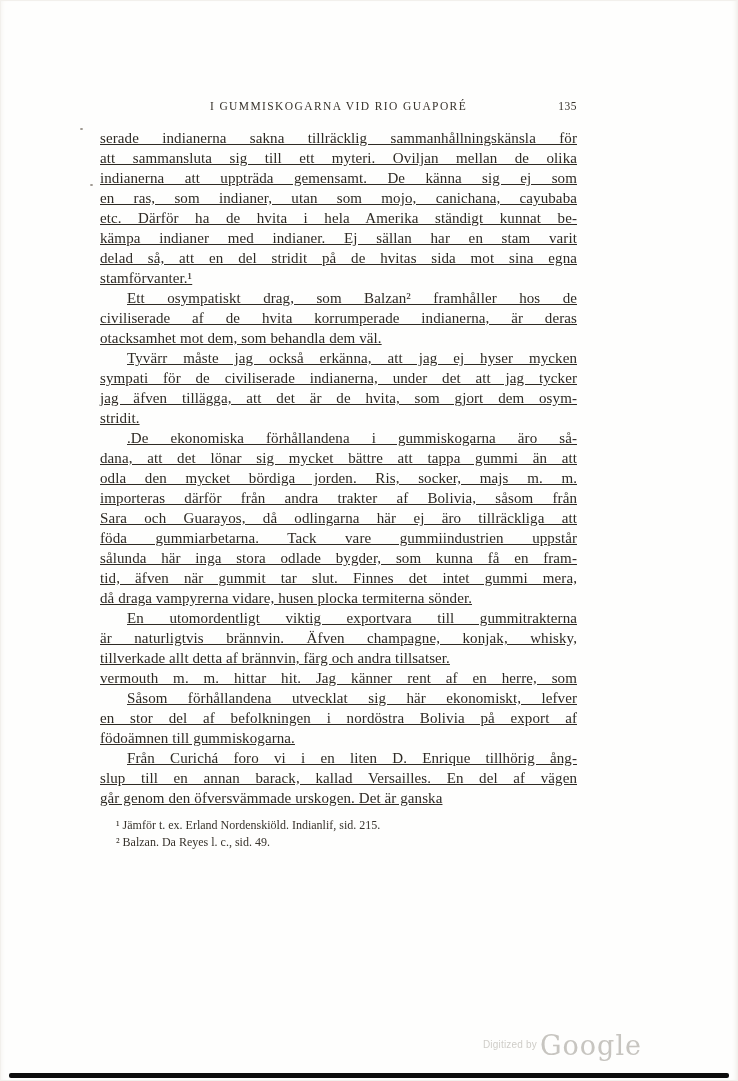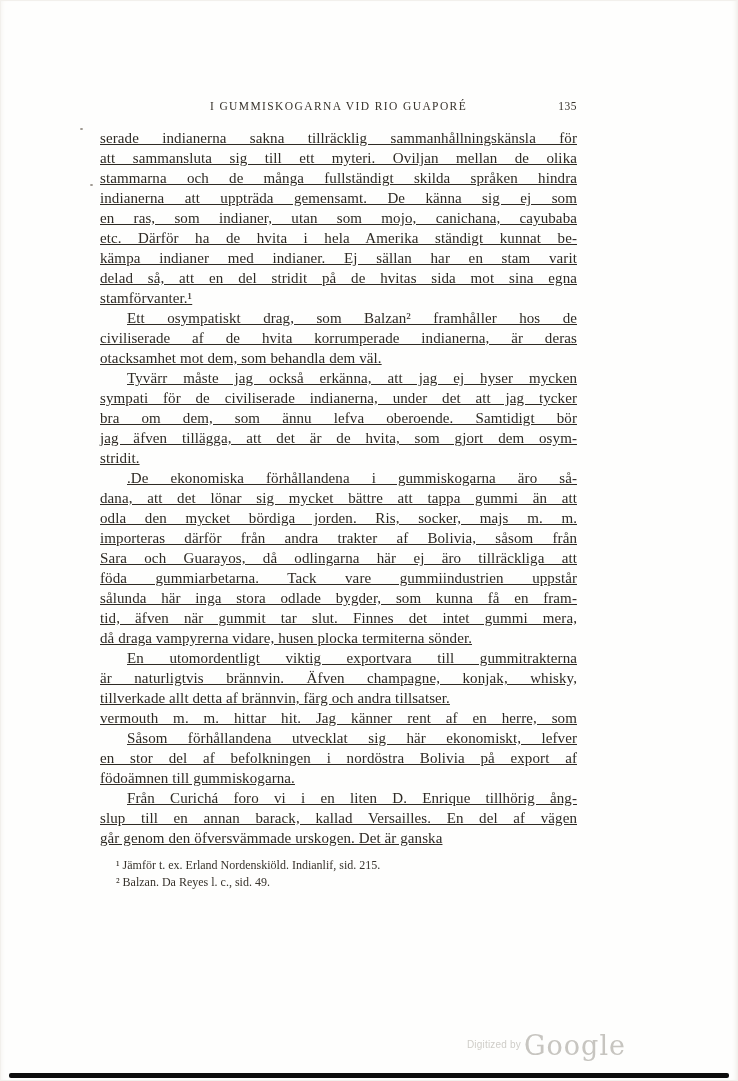--- a/index.html
+++ b/index.html
@@ -52,21 +52,21 @@
     margin-top:9px;
     padding-left:16px;
     font-size:12px;
     line-height:17px;
     color:#37322b;
   }
   .footnote-line { text-align:left; }
   .watermark {
     position:absolute;
     top:1030px;
-    right:112px;
+    right:96px;
     white-space:nowrap;
     user-select:none;
   }
   .wm-prefix {
     font-family:"Liberation Sans", sans-serif;
     font-size:10px;
     color:#cfcdc8;
     vertical-align:7px;
     letter-spacing:0.2px;
   }
@@ -104,37 +104,35 @@
 
     <div class="header">
       <span class="header-title">I GUMMISKOGARNA VID RIO GUAPORÉ</span>
       <span class="page-number">135</span>
     </div>
 
     <div class="body-text" id="body-text">
         <div class="para">
           <div class="tline">serade indianerna sakna tillräcklig sammanhållningskänsla för</div>
           <div class="tline">att sammansluta sig till ett myteri.  Oviljan mellan de olika</div>
-          <div class="tline">stammarna och de många fullständigt skilda språken hindra</div>
           <div class="tline">indianerna att uppträda gemensamt.  De känna sig ej som</div>
           <div class="tline">en ras, som indianer, utan som mojo, canichana, cayubaba</div>
           <div class="tline">etc.  Därför ha de hvita i hela Amerika ständigt kunnat be-</div>
           <div class="tline">kämpa indianer med indianer.  Ej sällan har en stam varit</div>
           <div class="tline">delad så, att en del stridit på de hvitas sida mot sina egna</div>
           <div class="tline tline-last">stamförvanter.¹</div>
         </div>
         <div class="para">
           <div class="tline first">Ett osympatiskt drag, som Balzan² framhåller hos de</div>
           <div class="tline">civiliserade af de hvita korrumperade indianerna, är deras</div>
           <div class="tline tline-last">otacksamhet mot dem, som behandla dem väl.</div>
         </div>
         <div class="para">
           <div class="tline first">Tyvärr måste jag också erkänna, att jag ej hyser mycken</div>
           <div class="tline">sympati för de civiliserade indianerna, under det att jag tycker</div>
-          <div class="tline">bra om dem, som ännu lefva oberoende.  Samtidigt bör</div>
           <div class="tline">jag äfven tillägga, att det är de hvita, som gjort dem osym-</div>
           <div class="tline tline-last">stridit.</div>
         </div>
         <div class="para">
           <div class="tline first">.De ekonomiska förhållandena i gummiskogarna äro så-</div>
           <div class="tline">dana, att det lönar sig mycket bättre att tappa gummi än att</div>
           <div class="tline">odla den mycket bördiga jorden.  Ris, socker, majs m. m.</div>
           <div class="tline">importeras därför från andra trakter af Bolivia, såsom från</div>
           <div class="tline">Sara och Guarayos, då odlingarna här ej äro tillräckliga att</div>
           <div class="tline">föda gummiarbetarna.  Tack vare gummiindustrien uppstår</div>

